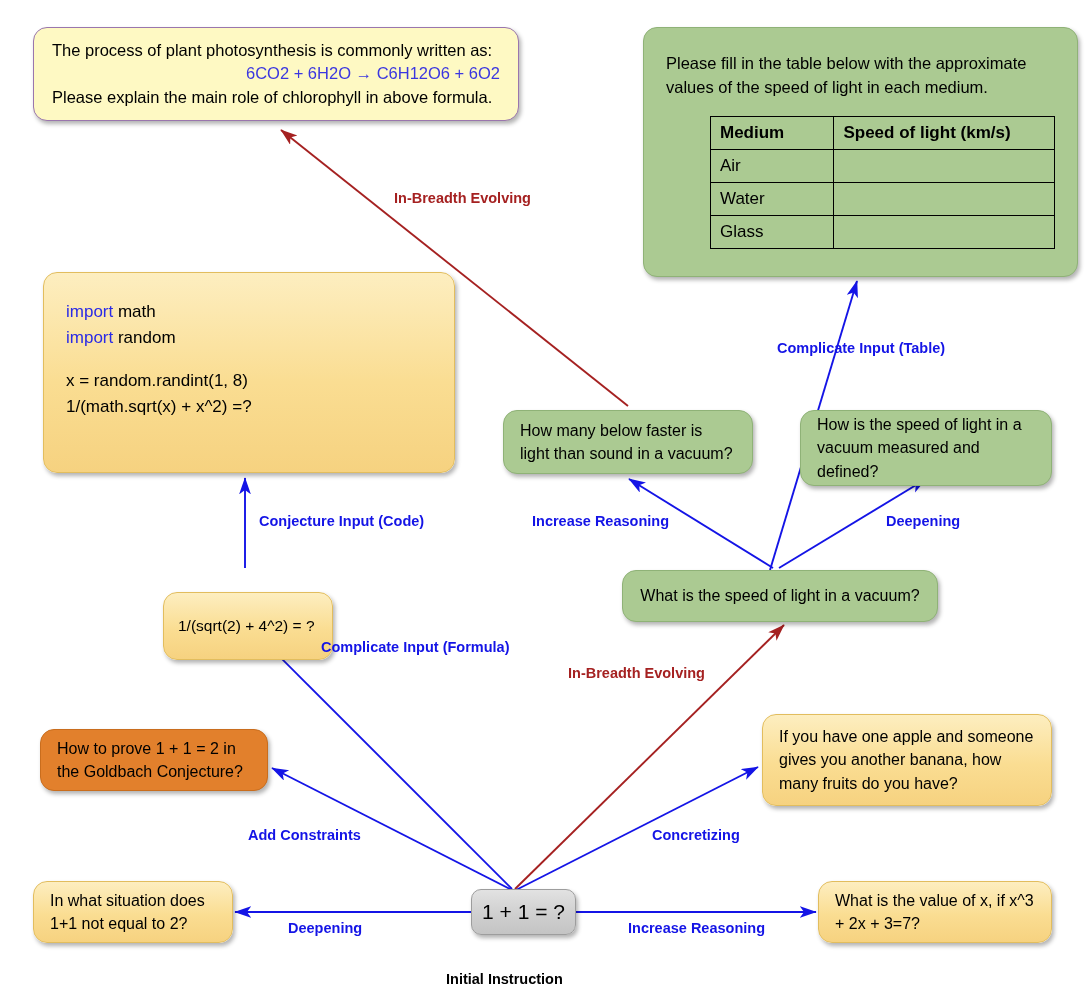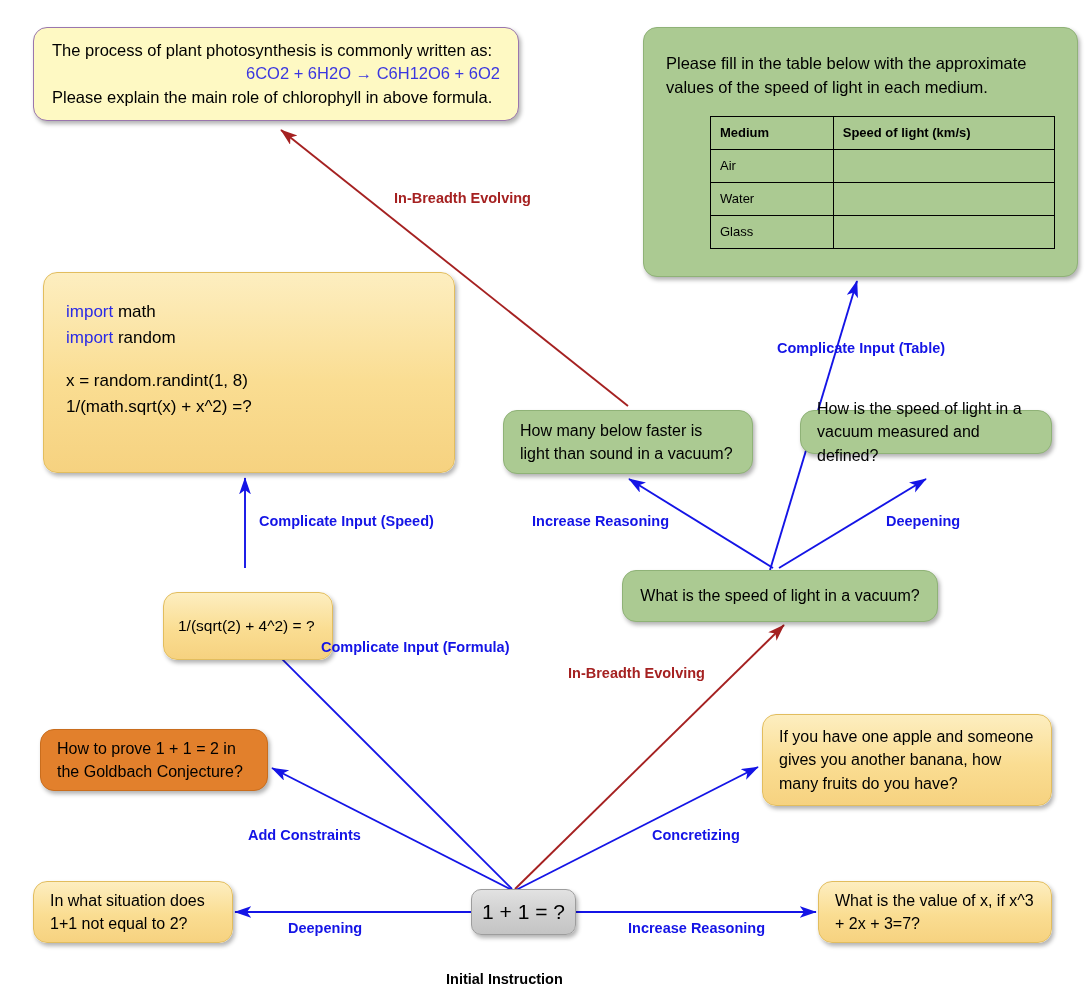--- a/index.html
+++ b/index.html
@@ -29,21 +29,21 @@
   .t-green-head{font-size:16.5px;color:#000;line-height:1.45;}
   .t-box{font-size:16px;color:#000;line-height:1.45;padding:0 16px;}
   .t-box-c{font-size:16px;color:#000;line-height:1.45;padding:0 16px;text-align:center;}
   .t-code{font-size:17px;color:#000;line-height:1.55;padding:0 22px;}
   .kw{color:#2a2ae6;}
   .cmt{color:#1f7a28;font-weight:600;}
   .t-eq{font-size:15.5px;color:#000;padding:0 14px;}
   .t-root{font-size:21px;color:#000;width:100%;text-align:center;}
 
   
-  .tbl{border-collapse:collapse;font-size:13px;color:#000;border-radius:22px;}
+  .tbl{border-collapse:collapse;font-size:17px;color:#000;border-radius:22px;}
   .tbl td,.tbl th{border:1.6px solid #000;padding:5px 9px;text-align:left;height:22px;}
   .tbl th{font-weight:bold;}
   .col-a{width:108px;}
   .col-b{width:215px;}
 
   
   .elabel{position:absolute;font-size:14.5px;font-weight:bold;white-space:nowrap;}
   .lbl-blue{color:#1414e6;}
   .lbl-red{color:#a52121;}
   .caption{position:absolute;font-size:14.5px;font-weight:bold;color:#000;white-space:nowrap;margin-top:24px;}
@@ -131,21 +131,21 @@
     <div style="height:16px;"></div>
     <div>x = random.randint(1, 8)</div>
     <div>1/(math.sqrt(x) + x^2) =?</div>
   </div>
 </div>
 
 <div class="node rounded green shadow" style="left:503px;top:410px;width:250px;height:64px;">
   <div class="txt t-box">How many below faster is light than sound in a vacuum?</div>
 </div>
 
-<div class="node rounded green shadow" style="left:800px;top:410px;width:252px;height:44px;">
+<div class="node rounded green shadow" style="left:800px;top:410px;width:252px;height:76px;">
   <div class="txt t-box">How is the speed of light in a vacuum measured and defined?</div>
 </div>
 
 <div class="node rounded amber-grad shadow" style="left:163px;top:592px;width:170px;height:68px;">
   <div class="txt t-eq">1/(sqrt(2) + 4^2) = ?</div>
 </div>
 
 <div class="node rounded green shadow" style="left:622px;top:570px;width:316px;height:52px;">
   <div class="txt t-box-c">What is the speed of light in a vacuum?</div>
 </div>
@@ -168,21 +168,21 @@
 
 <div class="node grey shadow" style="left:471px;top:889px;width:105px;height:46px;">
   <div class="t-root">1 + 1 = ?</div>
 </div>
 <div class="caption" style="left:446px;top:947px;">Initial Instruction</div>
 
 <div class="elabel lbl-red" style="left:394px;top:190px;">In-Breadth Evolving</div>
 
 <div class="elabel lbl-blue" style="left:777px;top:340px;">Complicate Input (Table)</div>
 
-<div class="elabel lbl-blue" style="left:259px;top:513px;">Complicate Input (Speed)</div>
+<div class="elabel lbl-blue" style="left:259px;top:513px;">Conjecture Input (Code)</div>
 
 <div class="elabel lbl-blue" style="left:532px;top:513px;">Increase Reasoning</div>
 
 <div class="elabel lbl-blue" style="left:886px;top:513px;">Deepening</div>
 
 <div class="elabel lbl-blue" style="left:321px;top:639px;">Complicate Input (Formula)</div>
 
 <div class="elabel lbl-red" style="left:568px;top:665px;">In-Breadth Evolving</div>
 
 <div class="elabel lbl-blue" style="left:248px;top:827px;">Add Constraints</div>

